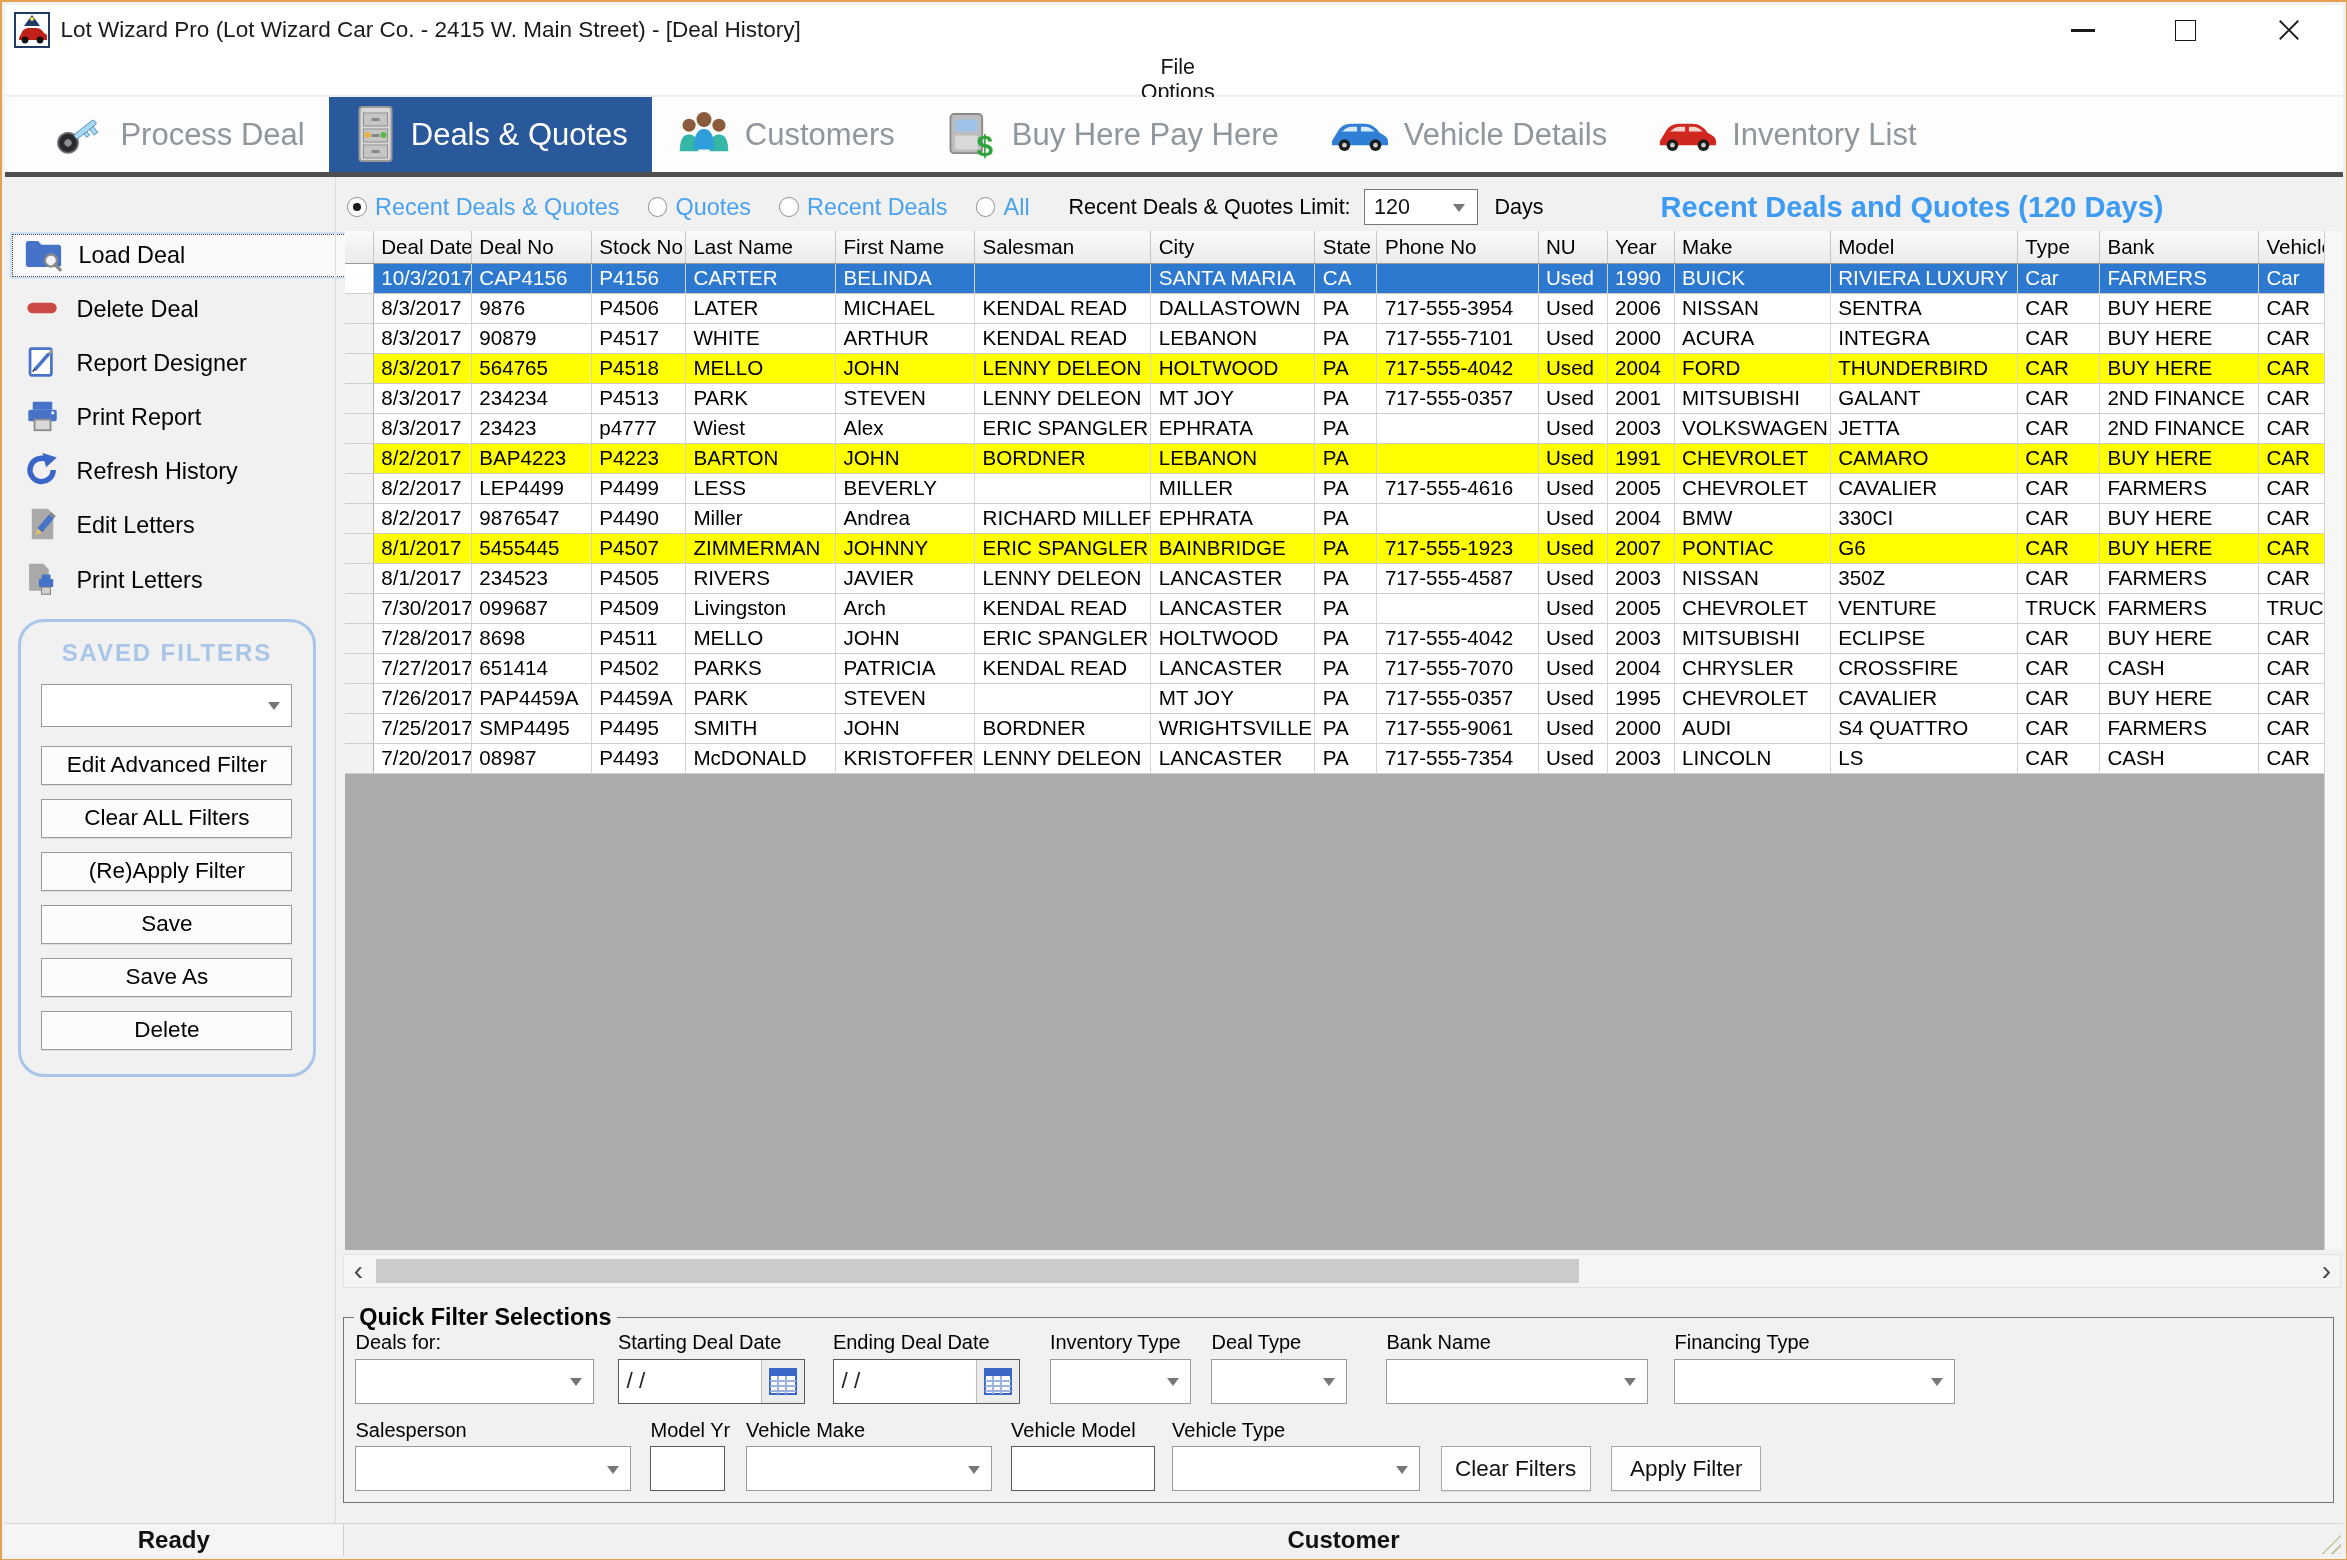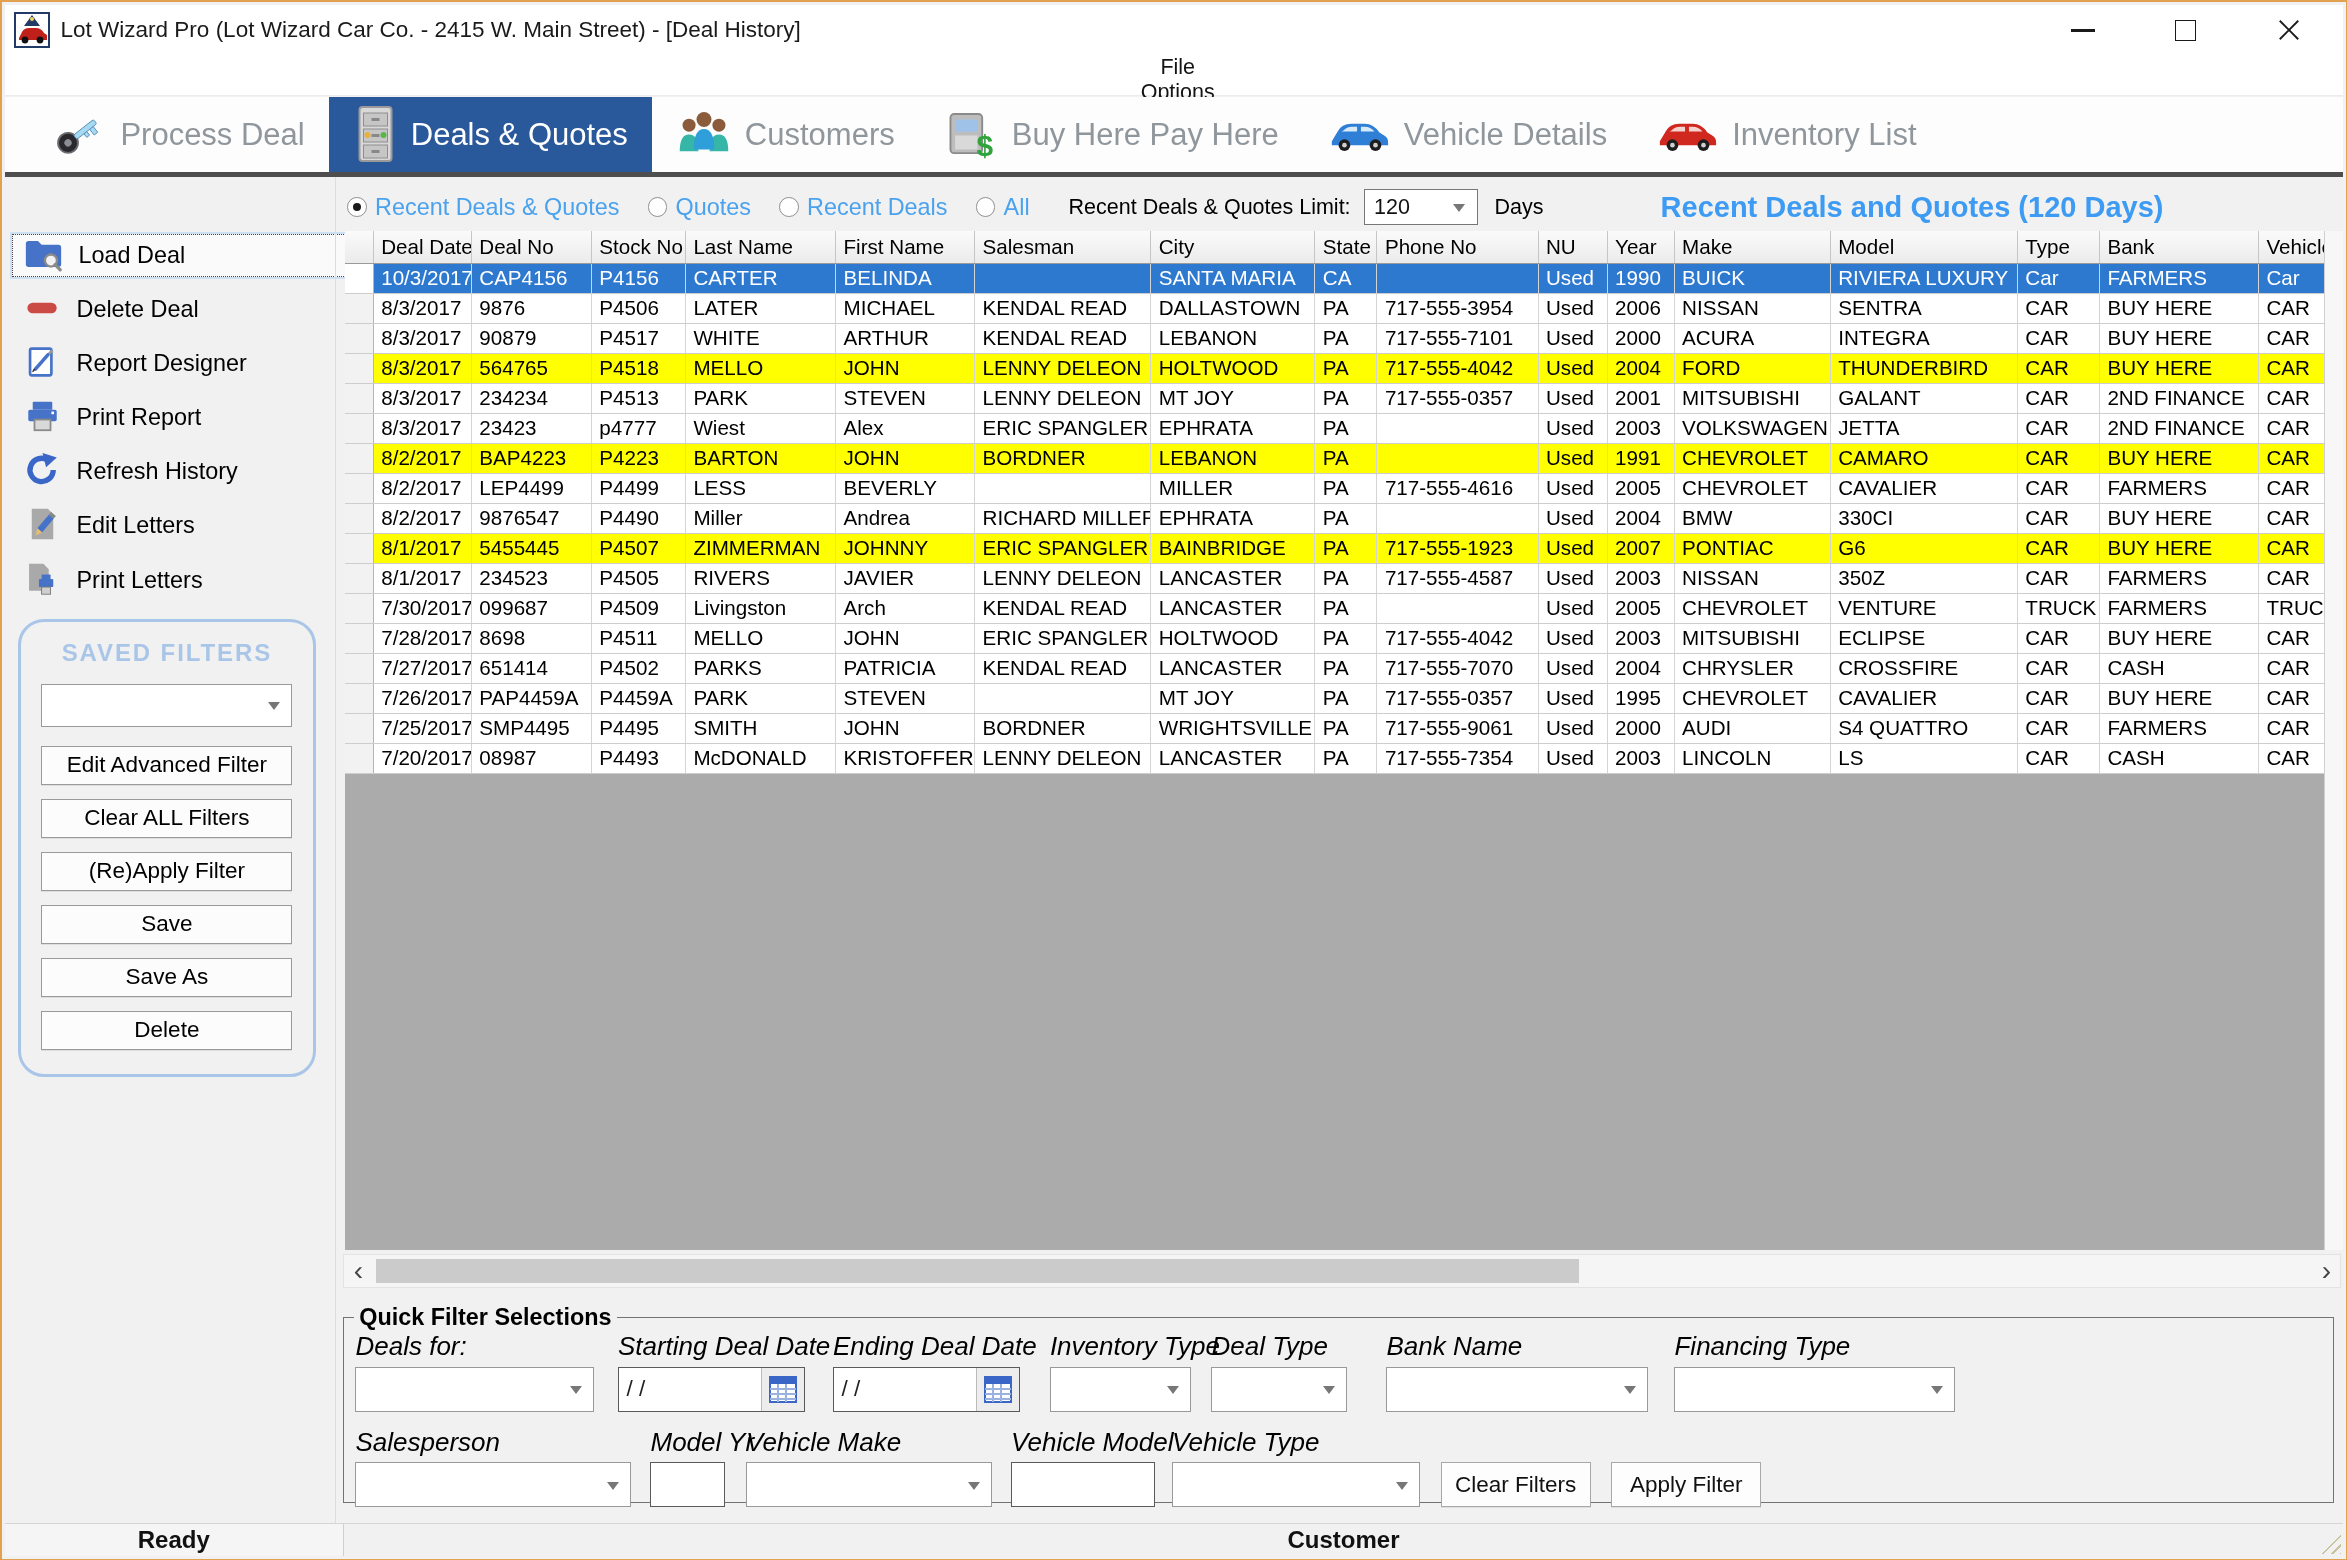--- a/index.html
+++ b/index.html
@@ -89,21 +89,21 @@
   .htrack { flex:1; height:100%; position:relative; }
   .hthumb { position:absolute; left:3.7px; top:3.7px; bottom:3.7px; width:62%; background:#CBCBCB; }
 
   
   .qf { position:absolute; left:7.5px; right:9.4px; top:1127px; height:199px; border:1.9px solid #737373; padding:0 7.5px; }
   .qf legend { font-size:23.4px; font-weight:bold; padding:0 5.6px; margin-left:1.9px; color:#000; }
   .qfrow { display:flex; align-items:flex-end; padding:0 3.7px; }
   .qfrow1 { margin-top:0px; }
   .qfrow2 { margin-top:15px; }
   .qfield { display:flex; flex-direction:column; }
-  .qlabel { font-size:26px; color:#000; margin-bottom:4.7px; white-space:nowrap;font-style:italic; }
+  .qlabel { font-size:20px; color:#000; margin-bottom:4.7px; white-space:nowrap; }
   .qcombo { height:45px; }
   .tinput { height:45px; border:1.9px solid #5a5a5a; background:#fff; font-size:22.5px; display:flex; align-items:center; padding-left:7.5px; }
   .dategroup { display:flex; height:45px; border:1.9px solid #5a5a5a; background:#fff; }
   .dateval { flex:1; font-size:22.5px; display:flex; align-items:center; padding-left:7.5px; color:#222; }
   .calbtn { width:43px; background:#EDEDED; border-left:0.9px solid #bbb; display:flex; align-items:center; justify-content:center; }
   .qfrow1 .qfield:nth-child(1){ width:239px; margin-right:23.4px; }
   .qfrow1 .qfield:nth-child(2){ width:187px; margin-right:28px; }
   .qfrow1 .qfield:nth-child(3){ width:187px; margin-right:30px; }
   .qfrow1 .qfield:nth-child(4){ width:141px; margin-right:20.6px; }
   .qfrow1 .qfield:nth-child(5){ width:136px; margin-right:39px; }

